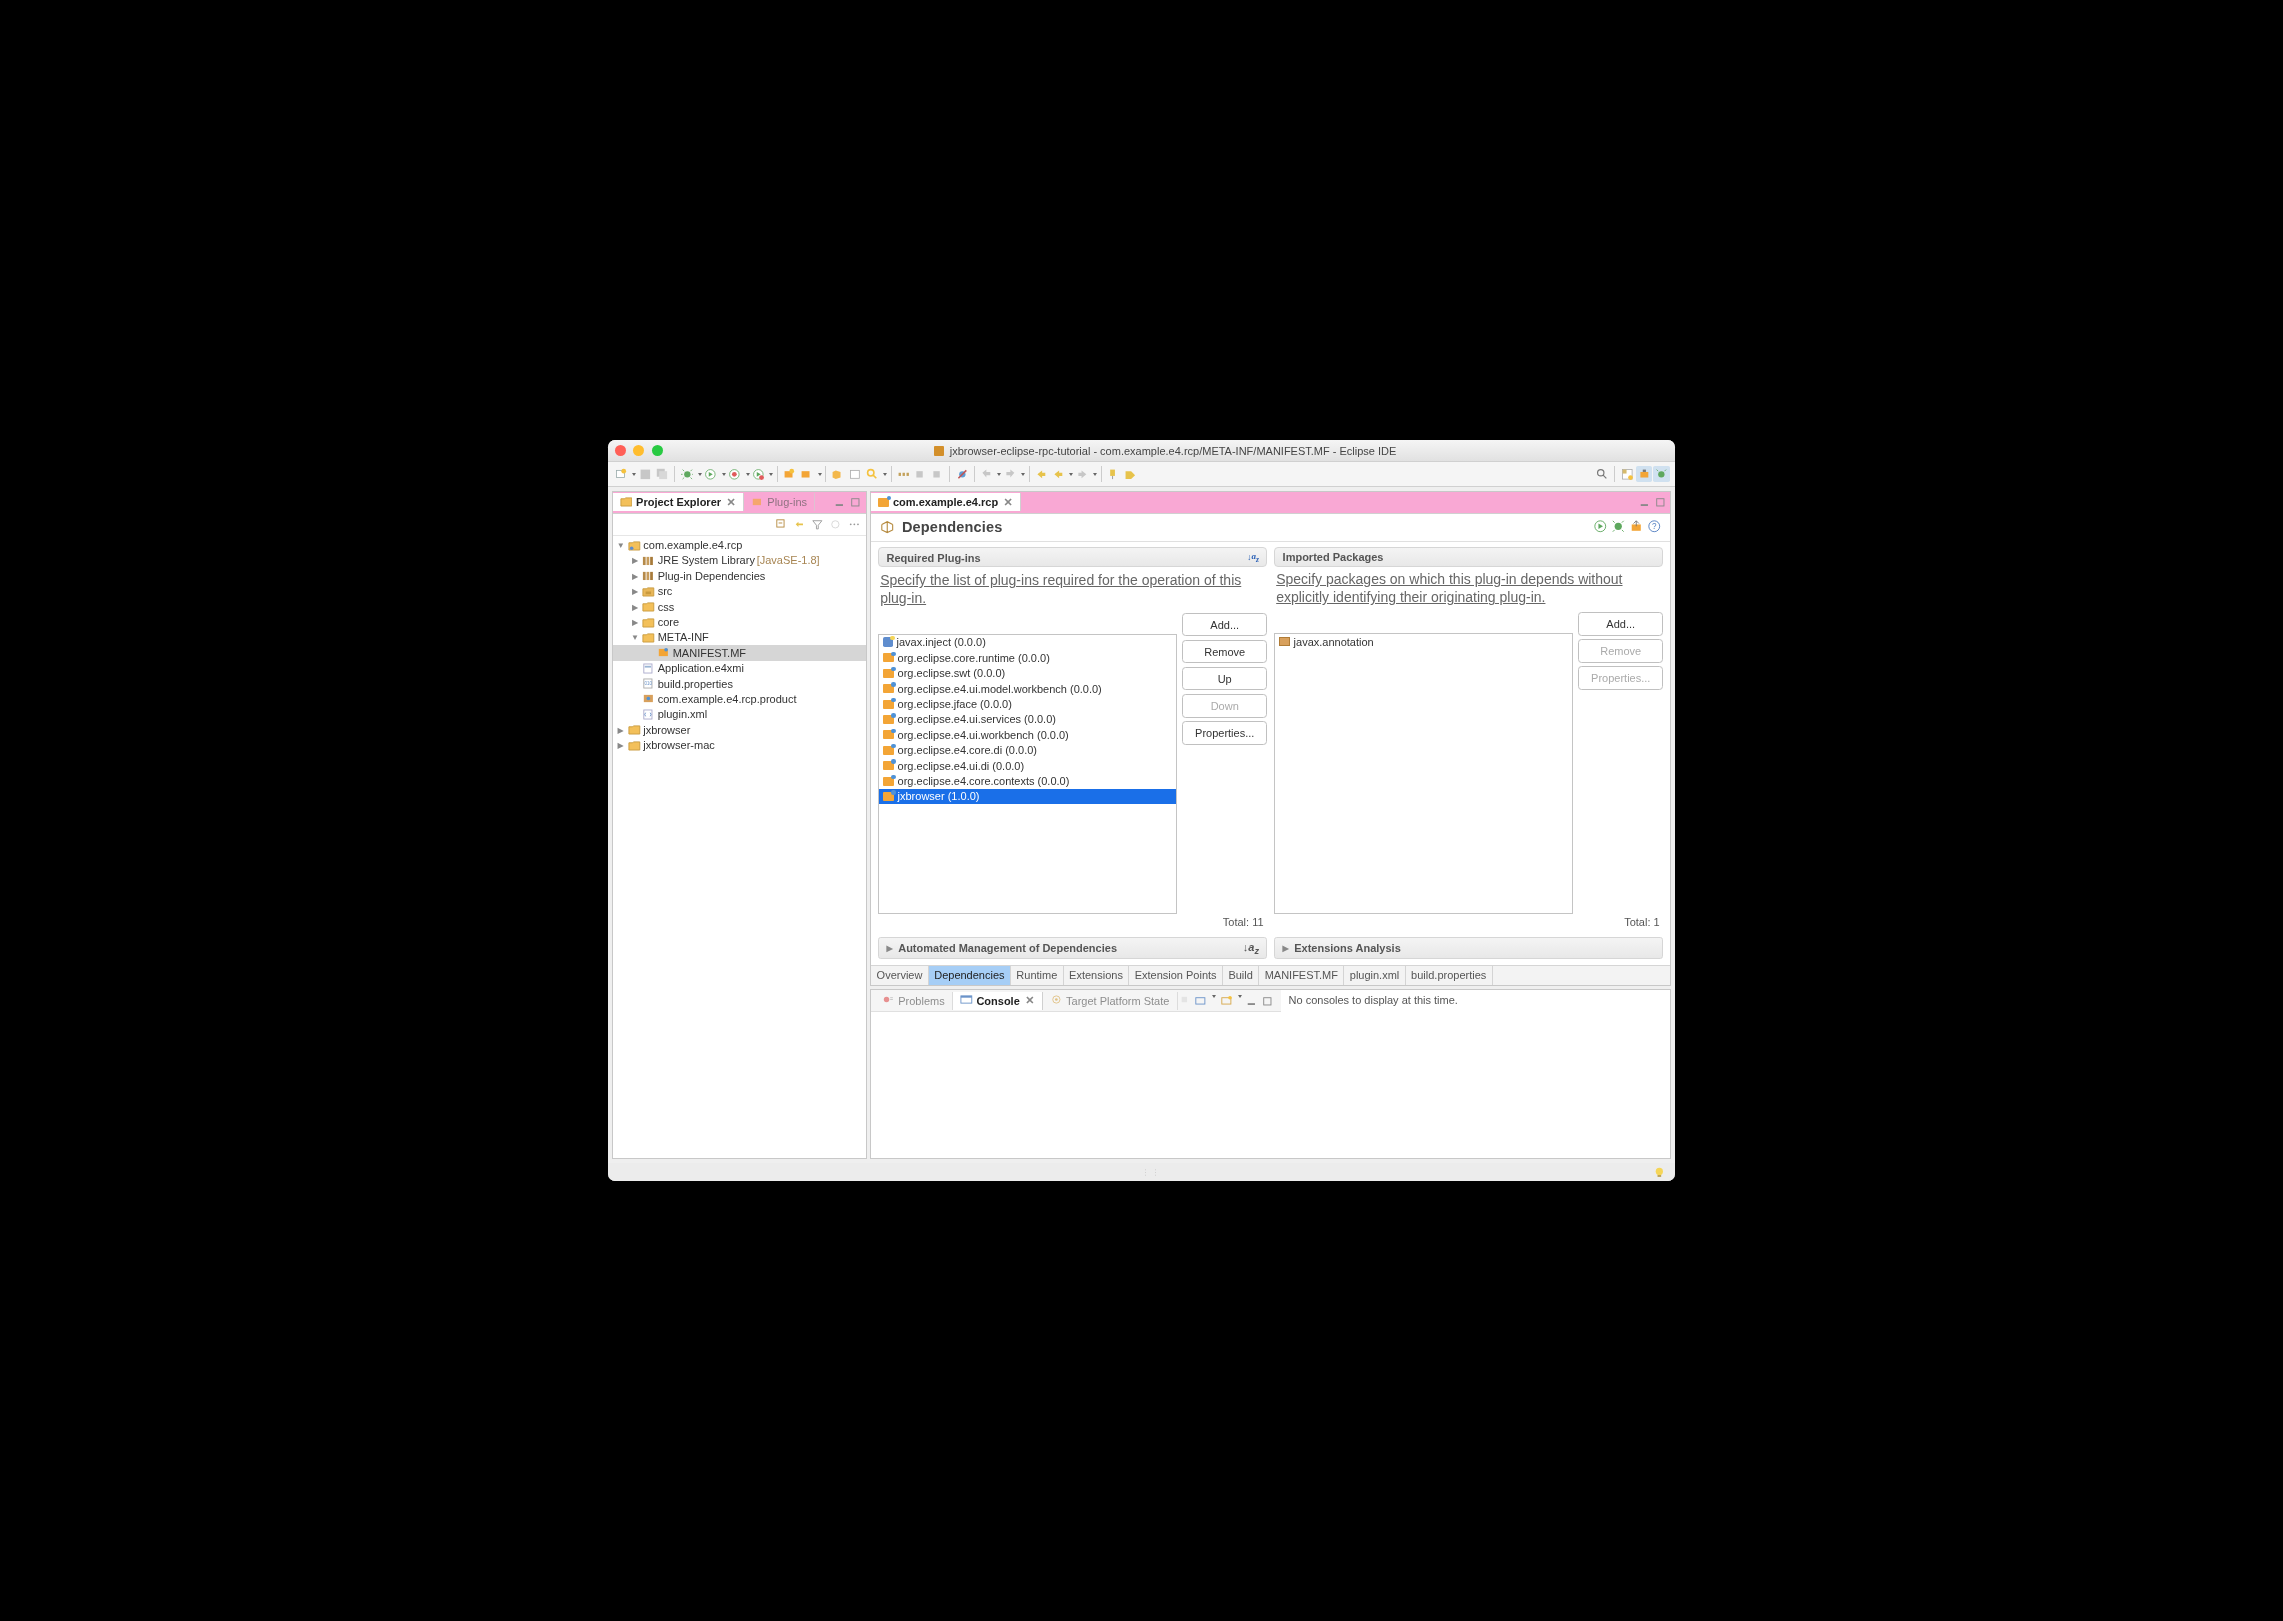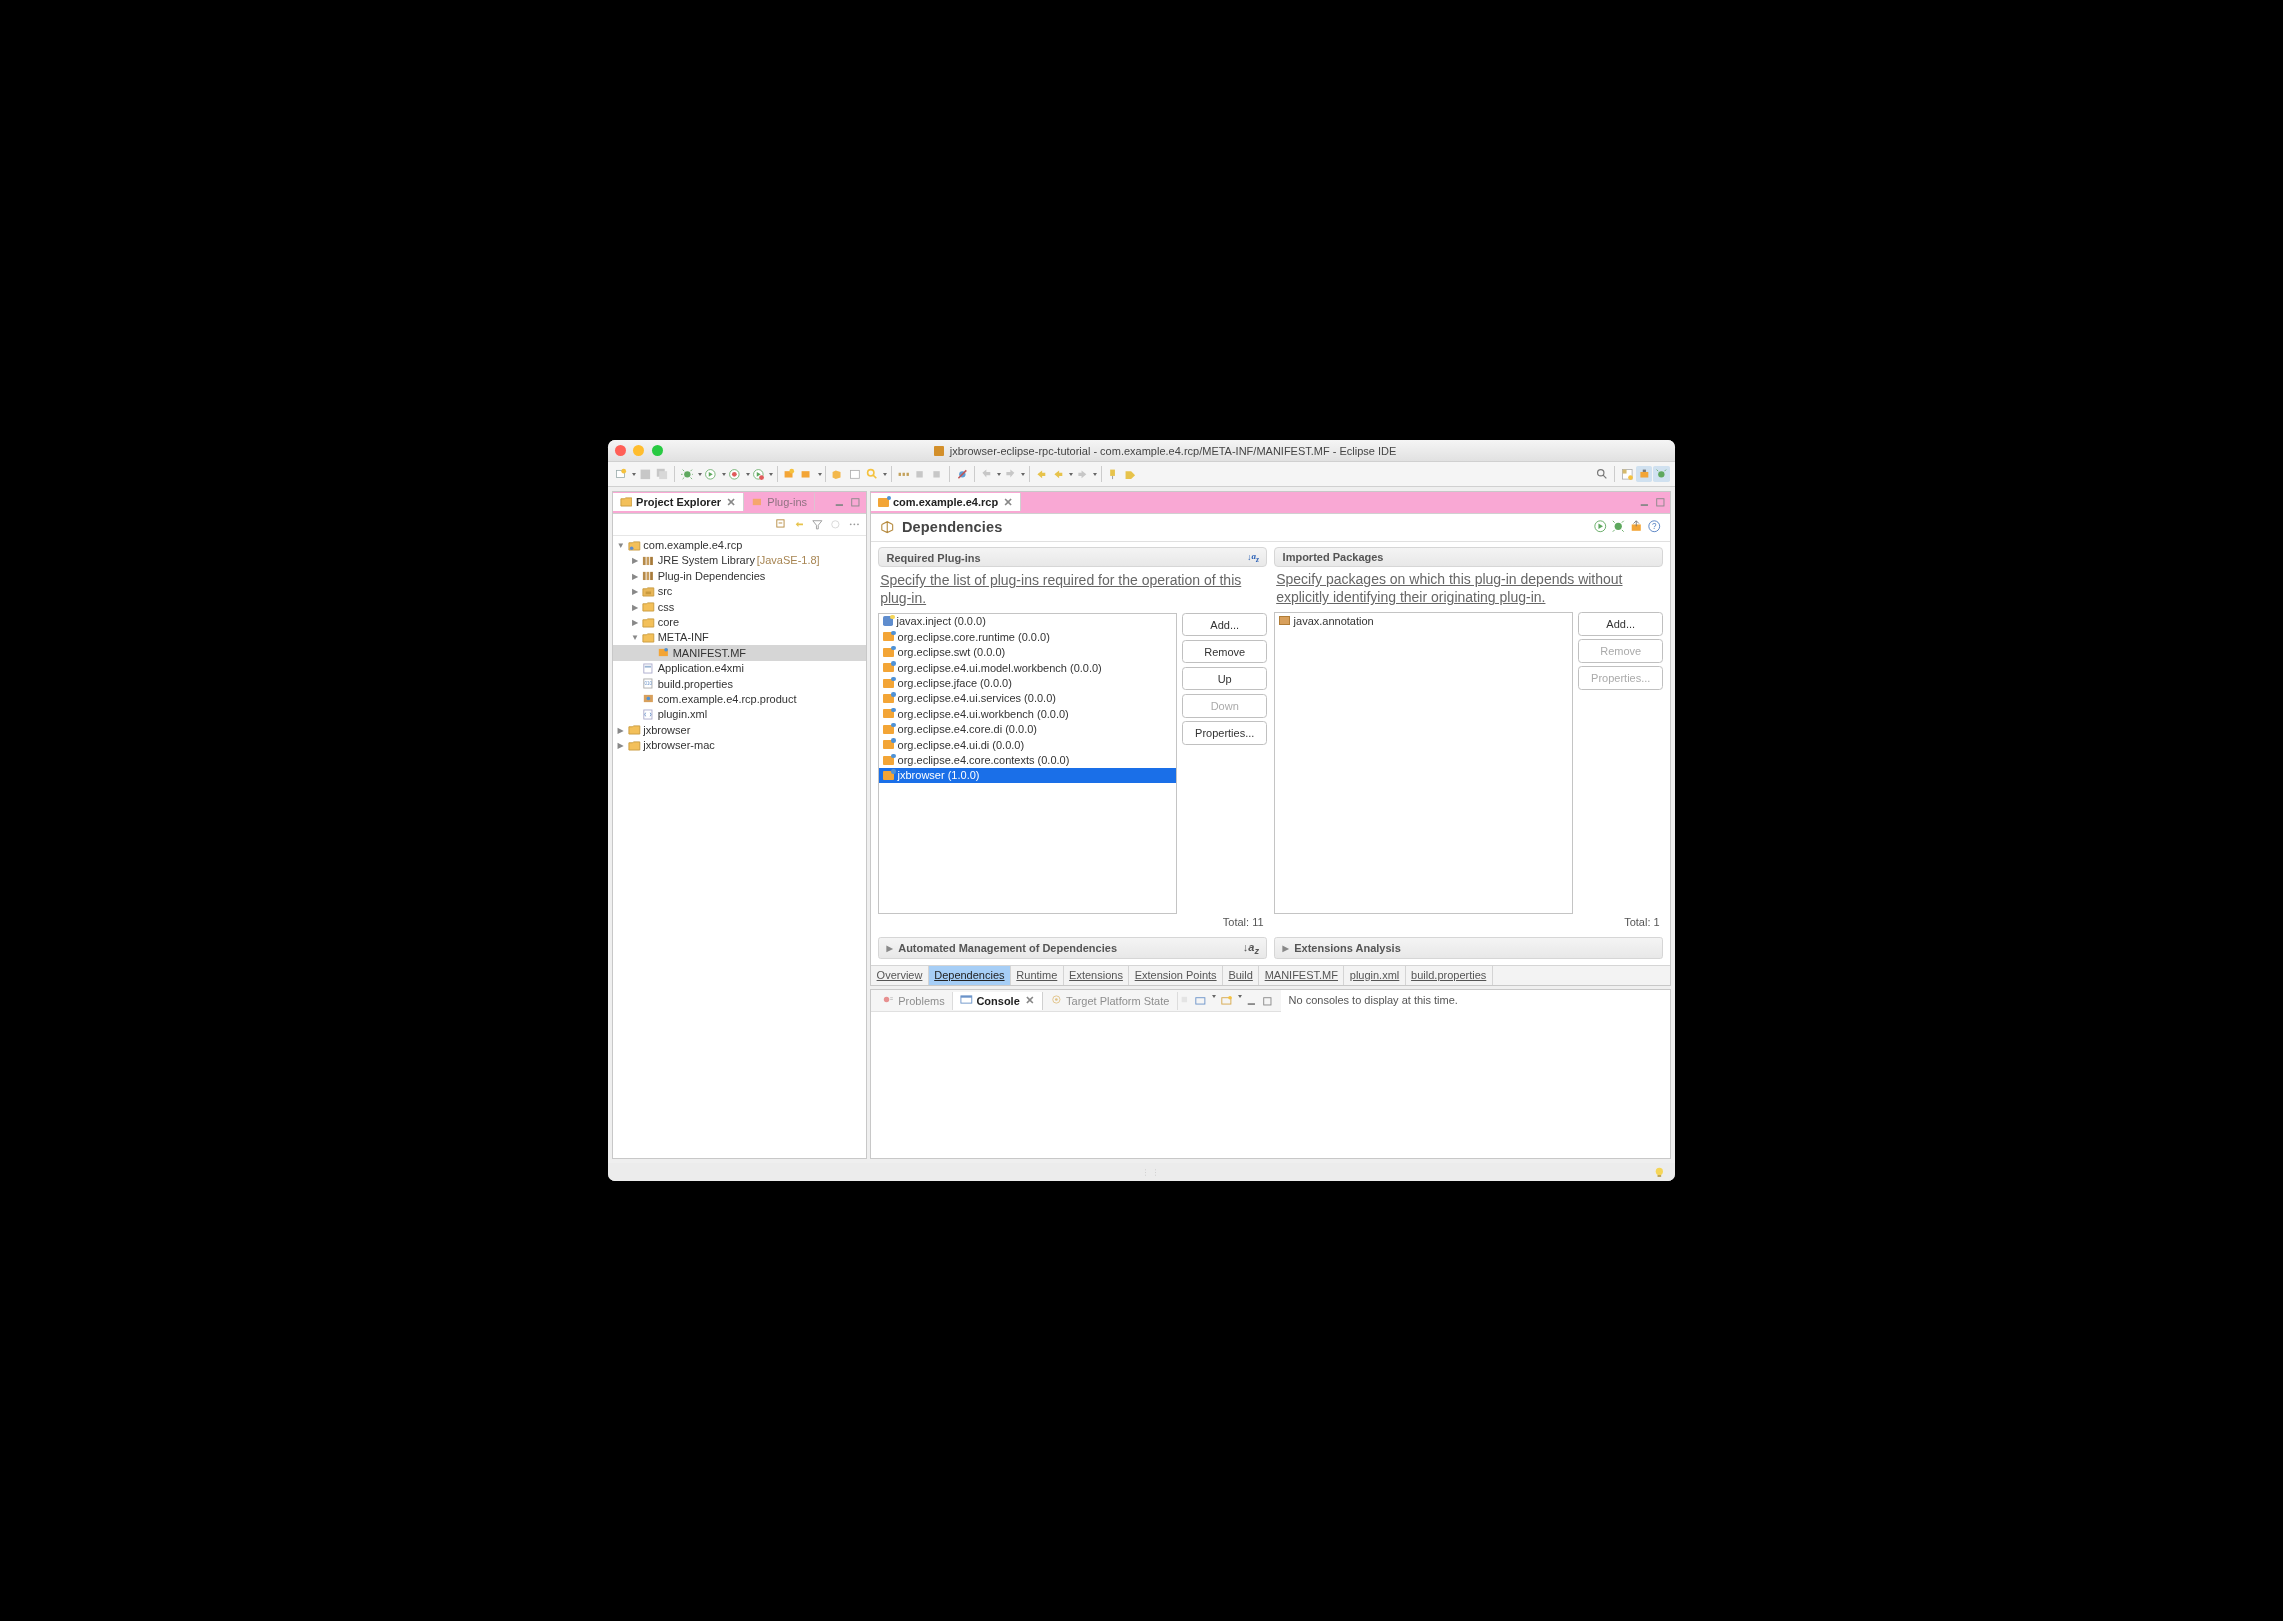--- a/index.html
+++ b/index.html
@@ -42,32 +42,32 @@
 .deps-header .icon { width: 16.3px; height: 16.3px; margin-right: 5.4px; }
 .deps-header h2 { font-size: 14.5px; font-weight: 700; color: #444; letter-spacing: 0.2px; }
 .deps-header .hdr-actions { margin-left: auto; display: flex; gap: 3.6px; }
 .hdr-actions svg { width: 14.5px; height: 14.5px; }
 .deps-body { flex: 1; display: flex; gap: 7.2px; padding: 5.4px 7.2px 0; overflow: hidden; }
 .panel { flex: 1; display: flex; flex-direction: column; }
 .panel-hdr { background: linear-gradient(#f4f4f4,#e8e8e8); border: 0.9px solid #d6d6d6; border-radius: 4px; padding: 2.7px 7.2px; font-size: 11px; font-weight: 600; color: #555; display: flex; align-items: flex-end; }
 .panel-hdr .sort-ic { margin-left: auto; display: inline-flex; align-items: center; font-size: 9px; color: #2a60b6; font-style: italic; font-family: serif; }
 .panel-desc { font-size: 14px; color: #666; padding: 3.6px 1.8px 5.4px; line-height: 1.3; text-decoration: underline; }
 .panel-content { flex: 1; display: flex; gap: 5.4px; }
-.listbox { flex: 1; border: 0.9px solid #c4c4c4; background: #fff; overflow: auto; }
+.listbox { flex: 1; border: 0.9px solid #c4c4c4; background: #fff; overflow: auto; margin-top: 21px; }
 .list-row { display: flex; align-items: center; height: 15.4px; padding: 0 3.6px; gap: 3.6px; font-size: 11px; }
 .list-row.selected { background: #1a6fe8; color: #fff; }
 .btn-col { width: 85px; display: flex; flex-direction: column; gap: 3.6px; }
 .btn { height: 23.5px; background: #fff; border: 0.9px solid #c0c0c0; border-radius: 3.6px; font-size: 11px; color: #333; }
 .btn:disabled { color: #aaa; }
 .total { text-align: right; font-size: 11px; color: #555; padding: 1.8px 3.6px 5.4px; }
 .collapsed-sections { display: flex; gap: 7.2px; padding: 3.6px 7.2px 5.4px; }
 .coll-sec { flex: 1; background: linear-gradient(#f4f4f4,#e8e8e8); border: 0.9px solid #d6d6d6; border-radius: 2.7px; padding: 2.7px 7.2px; font-size: 11px; font-weight: 600; color: #555; display: flex; align-items: center; }
 .disc-r { margin-right: 5.4px; color: #888; font-size: 8.1px; }
 .bottom-tabs { display: flex; border-top: 0.9px solid #d5d5d5; background: #f3f3f3; height: 20px; }
-.btab { padding: 2.7px 5.4px; font-size: 11px; border-right: 0.9px solid #d4d4d4; color: #555; text-decoration: underline; }
+.btab { padding: 2.7px 5.4px; font-size: 11px; border-right: 0.9px solid #d4d4d4; color: #555; }
 .btab.active { background: #a6cef6; color: #222; }
 .console-pane { height: 170px; background: #fff; border: 0.9px solid #c8c8c8; display: flex; }
 .console-tabs { height: 22px; display: flex; align-items: center; border-bottom: 0.9px solid #e0e0e0; background: #f5f5f5; padding: 0 3.6px; }
 .console-body { flex: 1; padding: 3.6px 7.2px; font-size: 11px; color: #555; }
 .trim { height: 18px; background: #ececec; display: flex; align-items: center; justify-content: flex-end; padding: 0 9px; }
 .trim-grip { position: absolute; left: 50%; color: #ccc; letter-spacing: 1.8px; font-size: 8.1px; }
 .bulb { width: 12.7px; height: 12.7px; }
 .plugin-icon { display: inline-block; width: 11px; height: 9px; background: #f3a536; position: relative; border-radius: 0.9px; }
 .plugin-icon::after { content:""; position:absolute; width:4.5px; height:4.5px; background:#4f92d6; border-radius:50%; top:-1.8px; right:-1.8px; }
 .package-icon { display: inline-block; width: 11px; height: 9px; background: #d8a05c; border: 0.9px solid #b07c36; }

